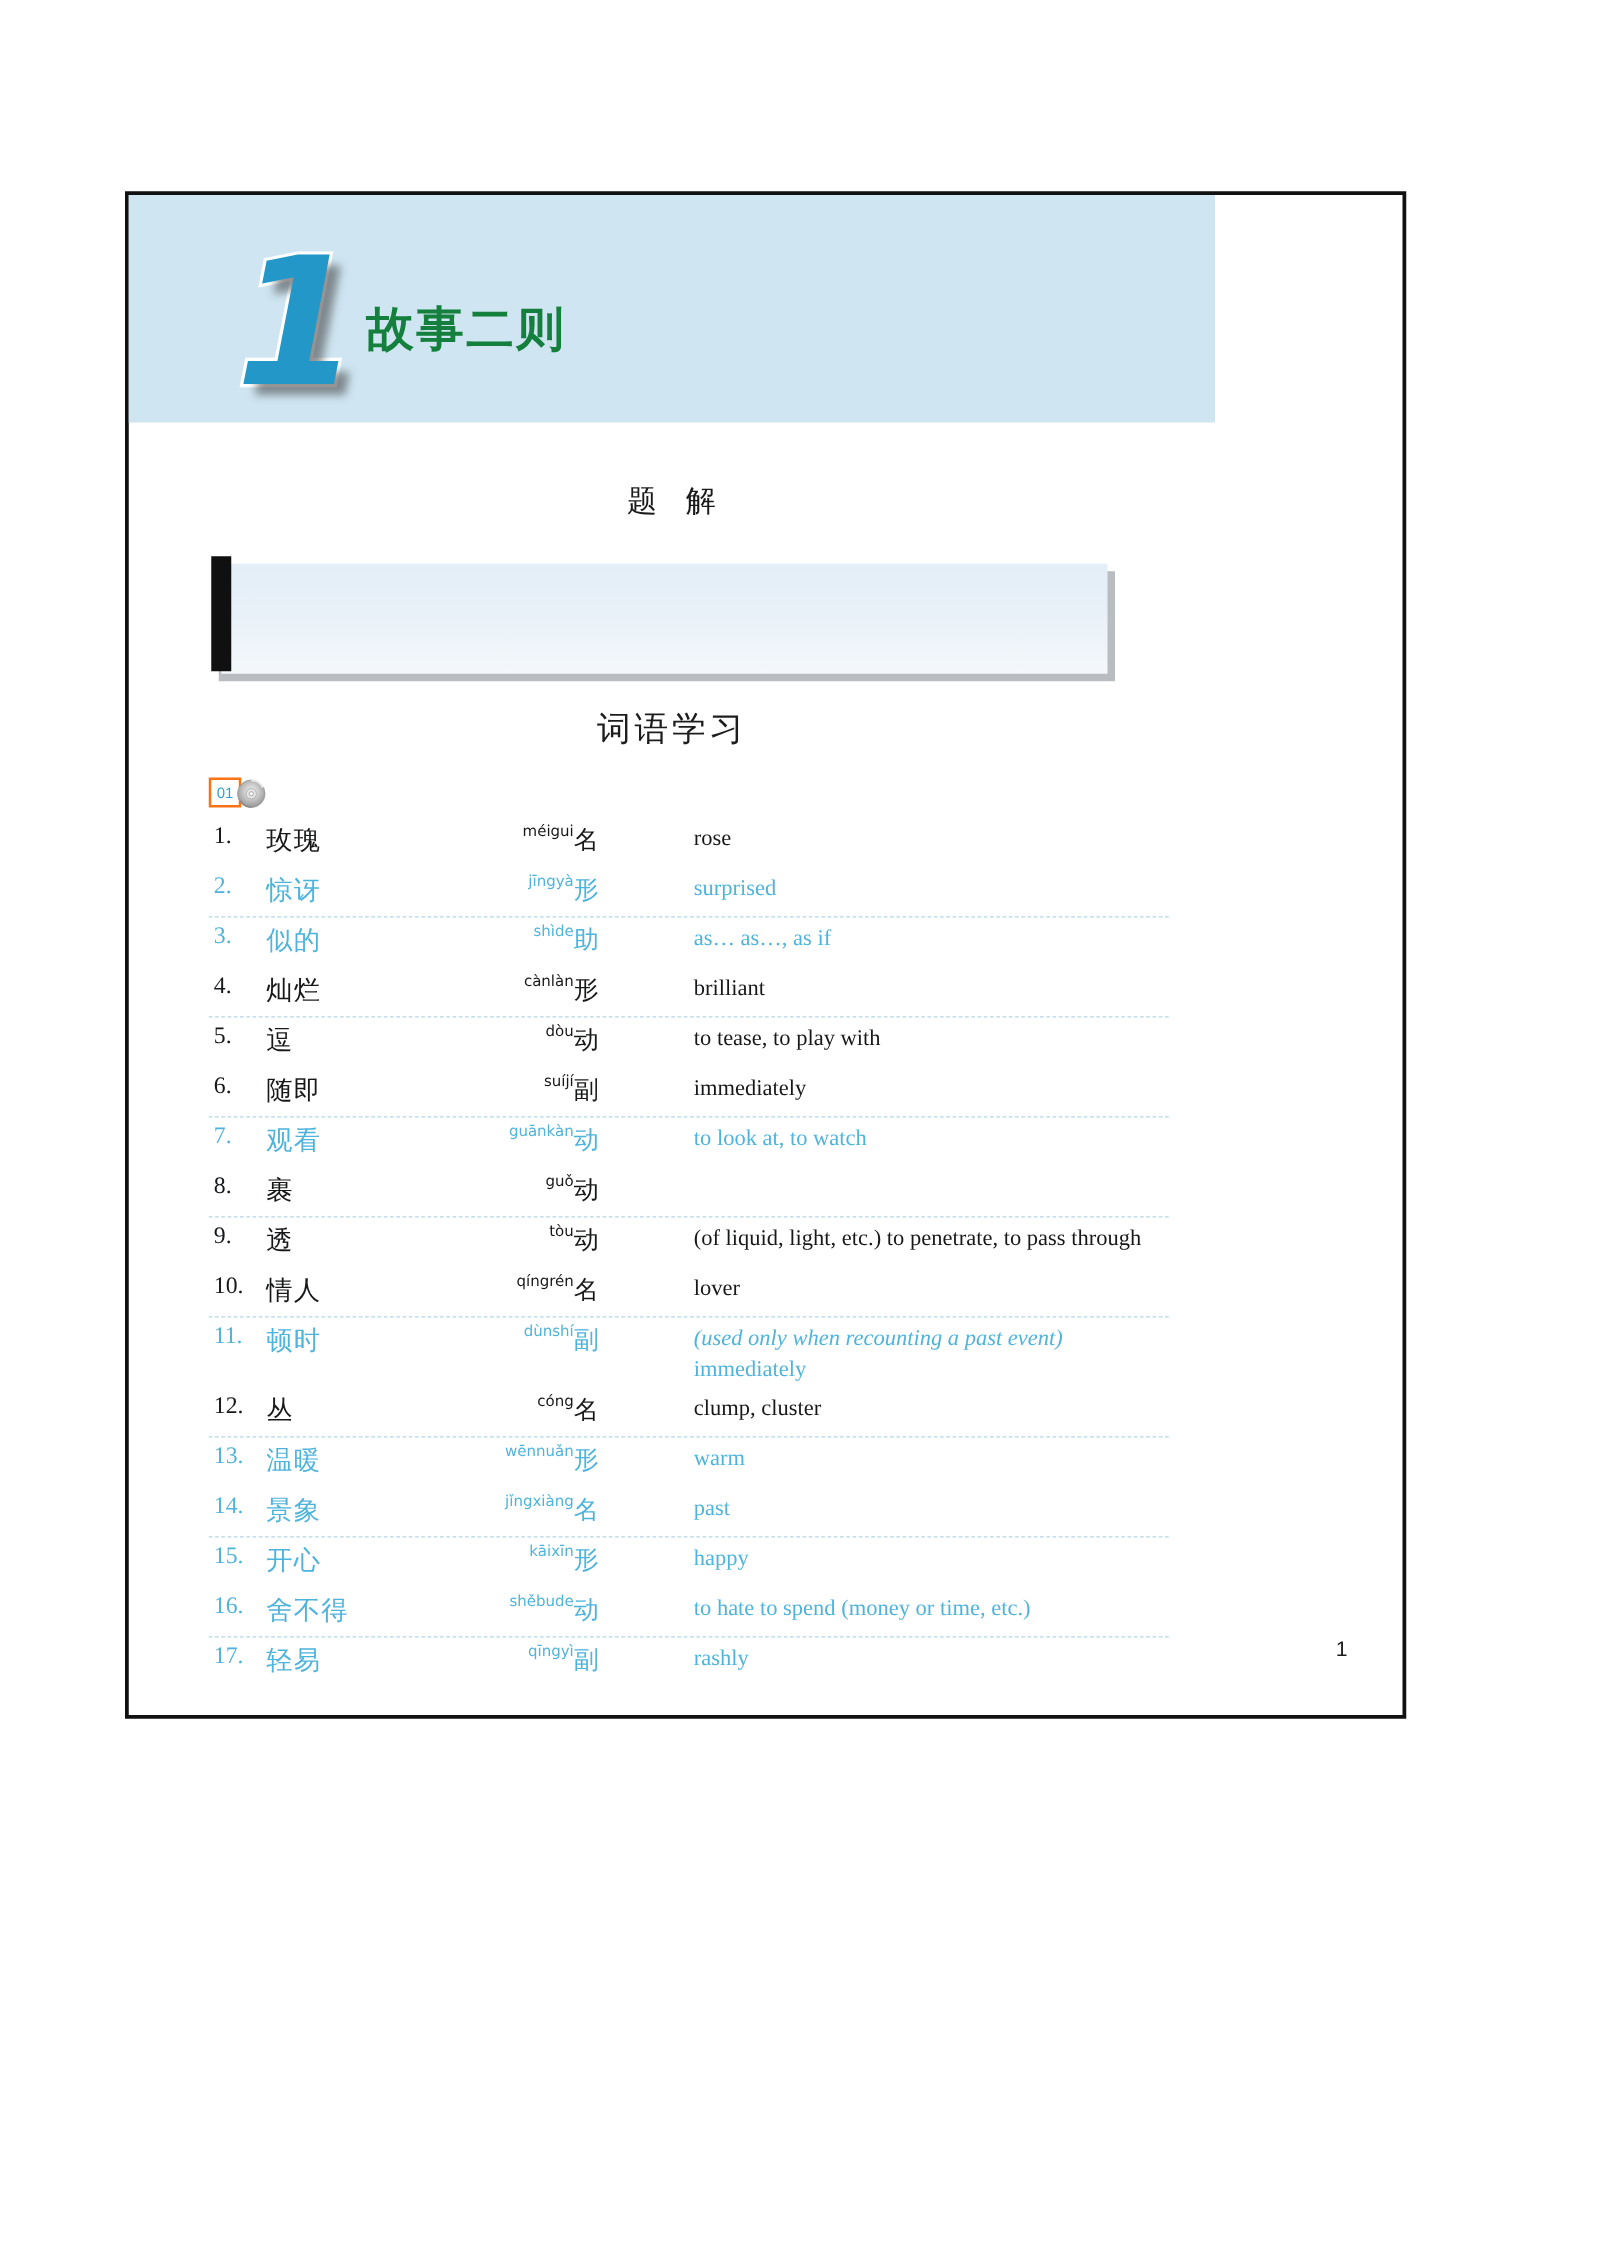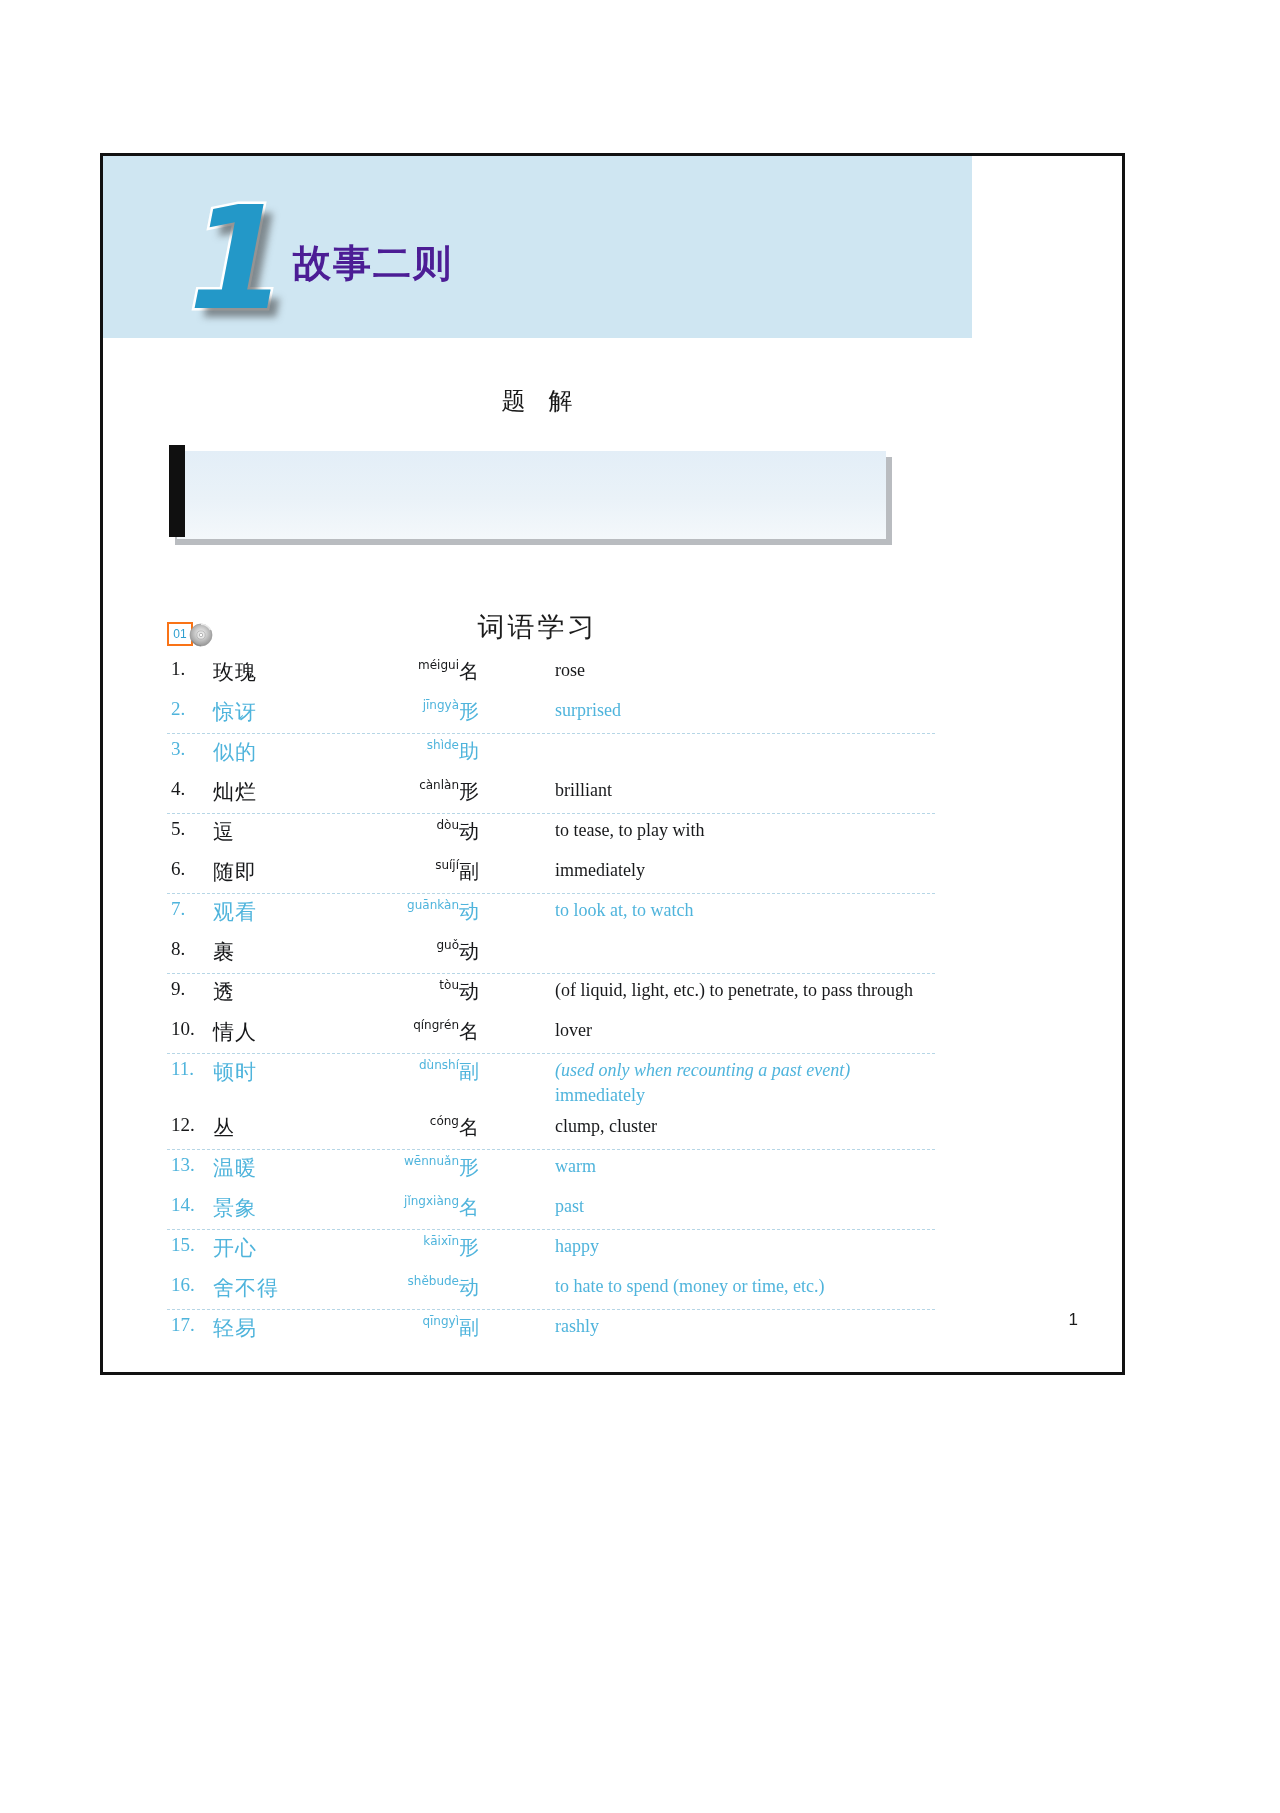--- a/index.html
+++ b/index.html
@@ -56,21 +56,21 @@
     letter-spacing: -4px;
     user-select: none;
   }
 
   #chapter-title {
     position: absolute;
     left: 190px;
     top: 82px;
     font-size: 38px;
     font-weight: bold;
-    color: #4c1d95;
+    color: #15803d;
     letter-spacing: 2px;
     white-space: nowrap;
   }
 
   
   #tijie-heading {
     position: absolute;
     left: 0;
     top: 229px;
     width: 869px;
@@ -133,21 +133,20 @@
   #vocab-heading {
     position: absolute;
     left: 0;
     top: 409px;
     width: 869px;
     text-align: center;
     font-family: Liberation Sans, sans-serif;
     font-size: 27px;
     color: #1c1c1c;
     letter-spacing: 3px;
-    margin-top: 44px;
   }
 
   
   #track-marker {
     position: absolute;
     left: 64px;
     top: 466px;
     width: 58px;
     height: 26px;
   }
@@ -299,20 +298,21 @@
         <div class="c-word cyan">惊讶</div>
         <div class="c-pinyin cyan">jīngyà</div>
         <div class="c-pos cyan">形</div>
         <div class="c-def cyan">surprised</div>
       </div>
       <div class="vrow">
         <div class="c-idx cyan">3.</div>
         <div class="c-word cyan">似的</div>
         <div class="c-pinyin cyan">shìde</div>
         <div class="c-pos cyan">助</div>
+        <div class="c-def cyan">as… as…, as if</div>
       </div>
       <div class="vrow sep">
         <div class="c-idx black">4.</div>
         <div class="c-word black">灿烂</div>
         <div class="c-pinyin black">cànlàn</div>
         <div class="c-pos black">形</div>
         <div class="c-def black">brilliant</div>
       </div>
       <div class="vrow">
         <div class="c-idx black">5.</div>

